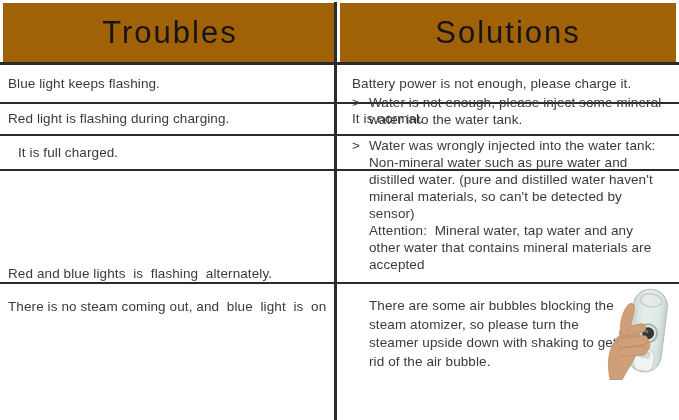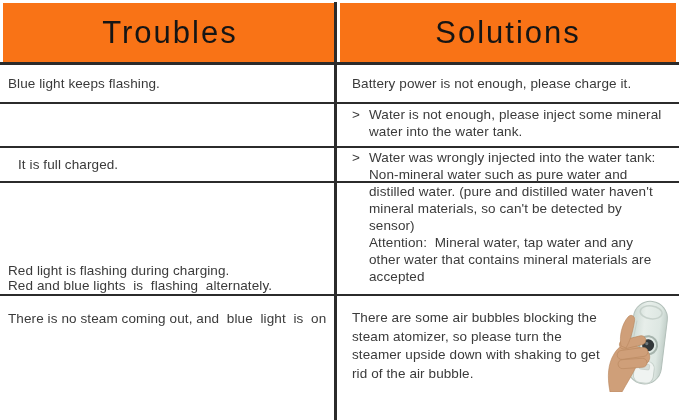--- a/index.html
+++ b/index.html
@@ -13,21 +13,21 @@
   }
   
   .hdr{
     display:flex;
     height:62px;
     border-bottom:3px solid #2b2b2b;
     box-sizing:content-box;
   }
   .hdr-cell{
     display:flex;align-items:center;justify-content:center;
-    background:#f97316;
+    background:#a16207;
     margin-top:3px;
     font-size:31px;
     letter-spacing:2px;
     color:#151515;
   }
   .hdr-cell.left{width:334px;margin-left:3px;}
   .hdr-cell.right{flex:1;margin-right:3px;margin-left:3px;}
   
   .vline{
     position:absolute;
@@ -35,42 +35,42 @@
     width:3px;
     background:#2b2b2b;
     z-index:5;
   }
   
   .row{
     display:flex;
     border-bottom:2px solid #2b2b2b;
     box-sizing:border-box;
   }
-  .row.last{border-bottom:none;}
+  .row.last{border-bottom:none;gap:17px;}
   .cell-l{
     width:334px;flex:0 0 334px;
     padding-left:8px;padding-right:6px;
     box-sizing:border-box;
   }
   .cell-r{
     flex:1;
     padding-left:18px;padding-right:16px;
     box-sizing:border-box;
     position:relative;
   }
   .vcenter{display:flex;align-items:center;}
   .txt{
     font-size:13.5px;
     line-height:1.28;
     white-space:pre-wrap;
     letter-spacing:0.1px;
   }
   
   .r1{height:39px;}
-  .r2{height:44px;flex-direction:column;}
+  .r2{height:32px;}
   .r3{height:35px;}
   .r4{height:113px;align-items:flex-end;}
   .r5{height:97px;}
   .r4 .cell-l{padding-top:11px;}
   .r4 .cell-r{padding-top:12px;}
   .r5 .cell-l{padding-top:13px;}
   .r5 .cell-r{padding-top:13px;}
   
   .bullet{display:flex;margin-bottom:9px;}
   .bullet .marker{

